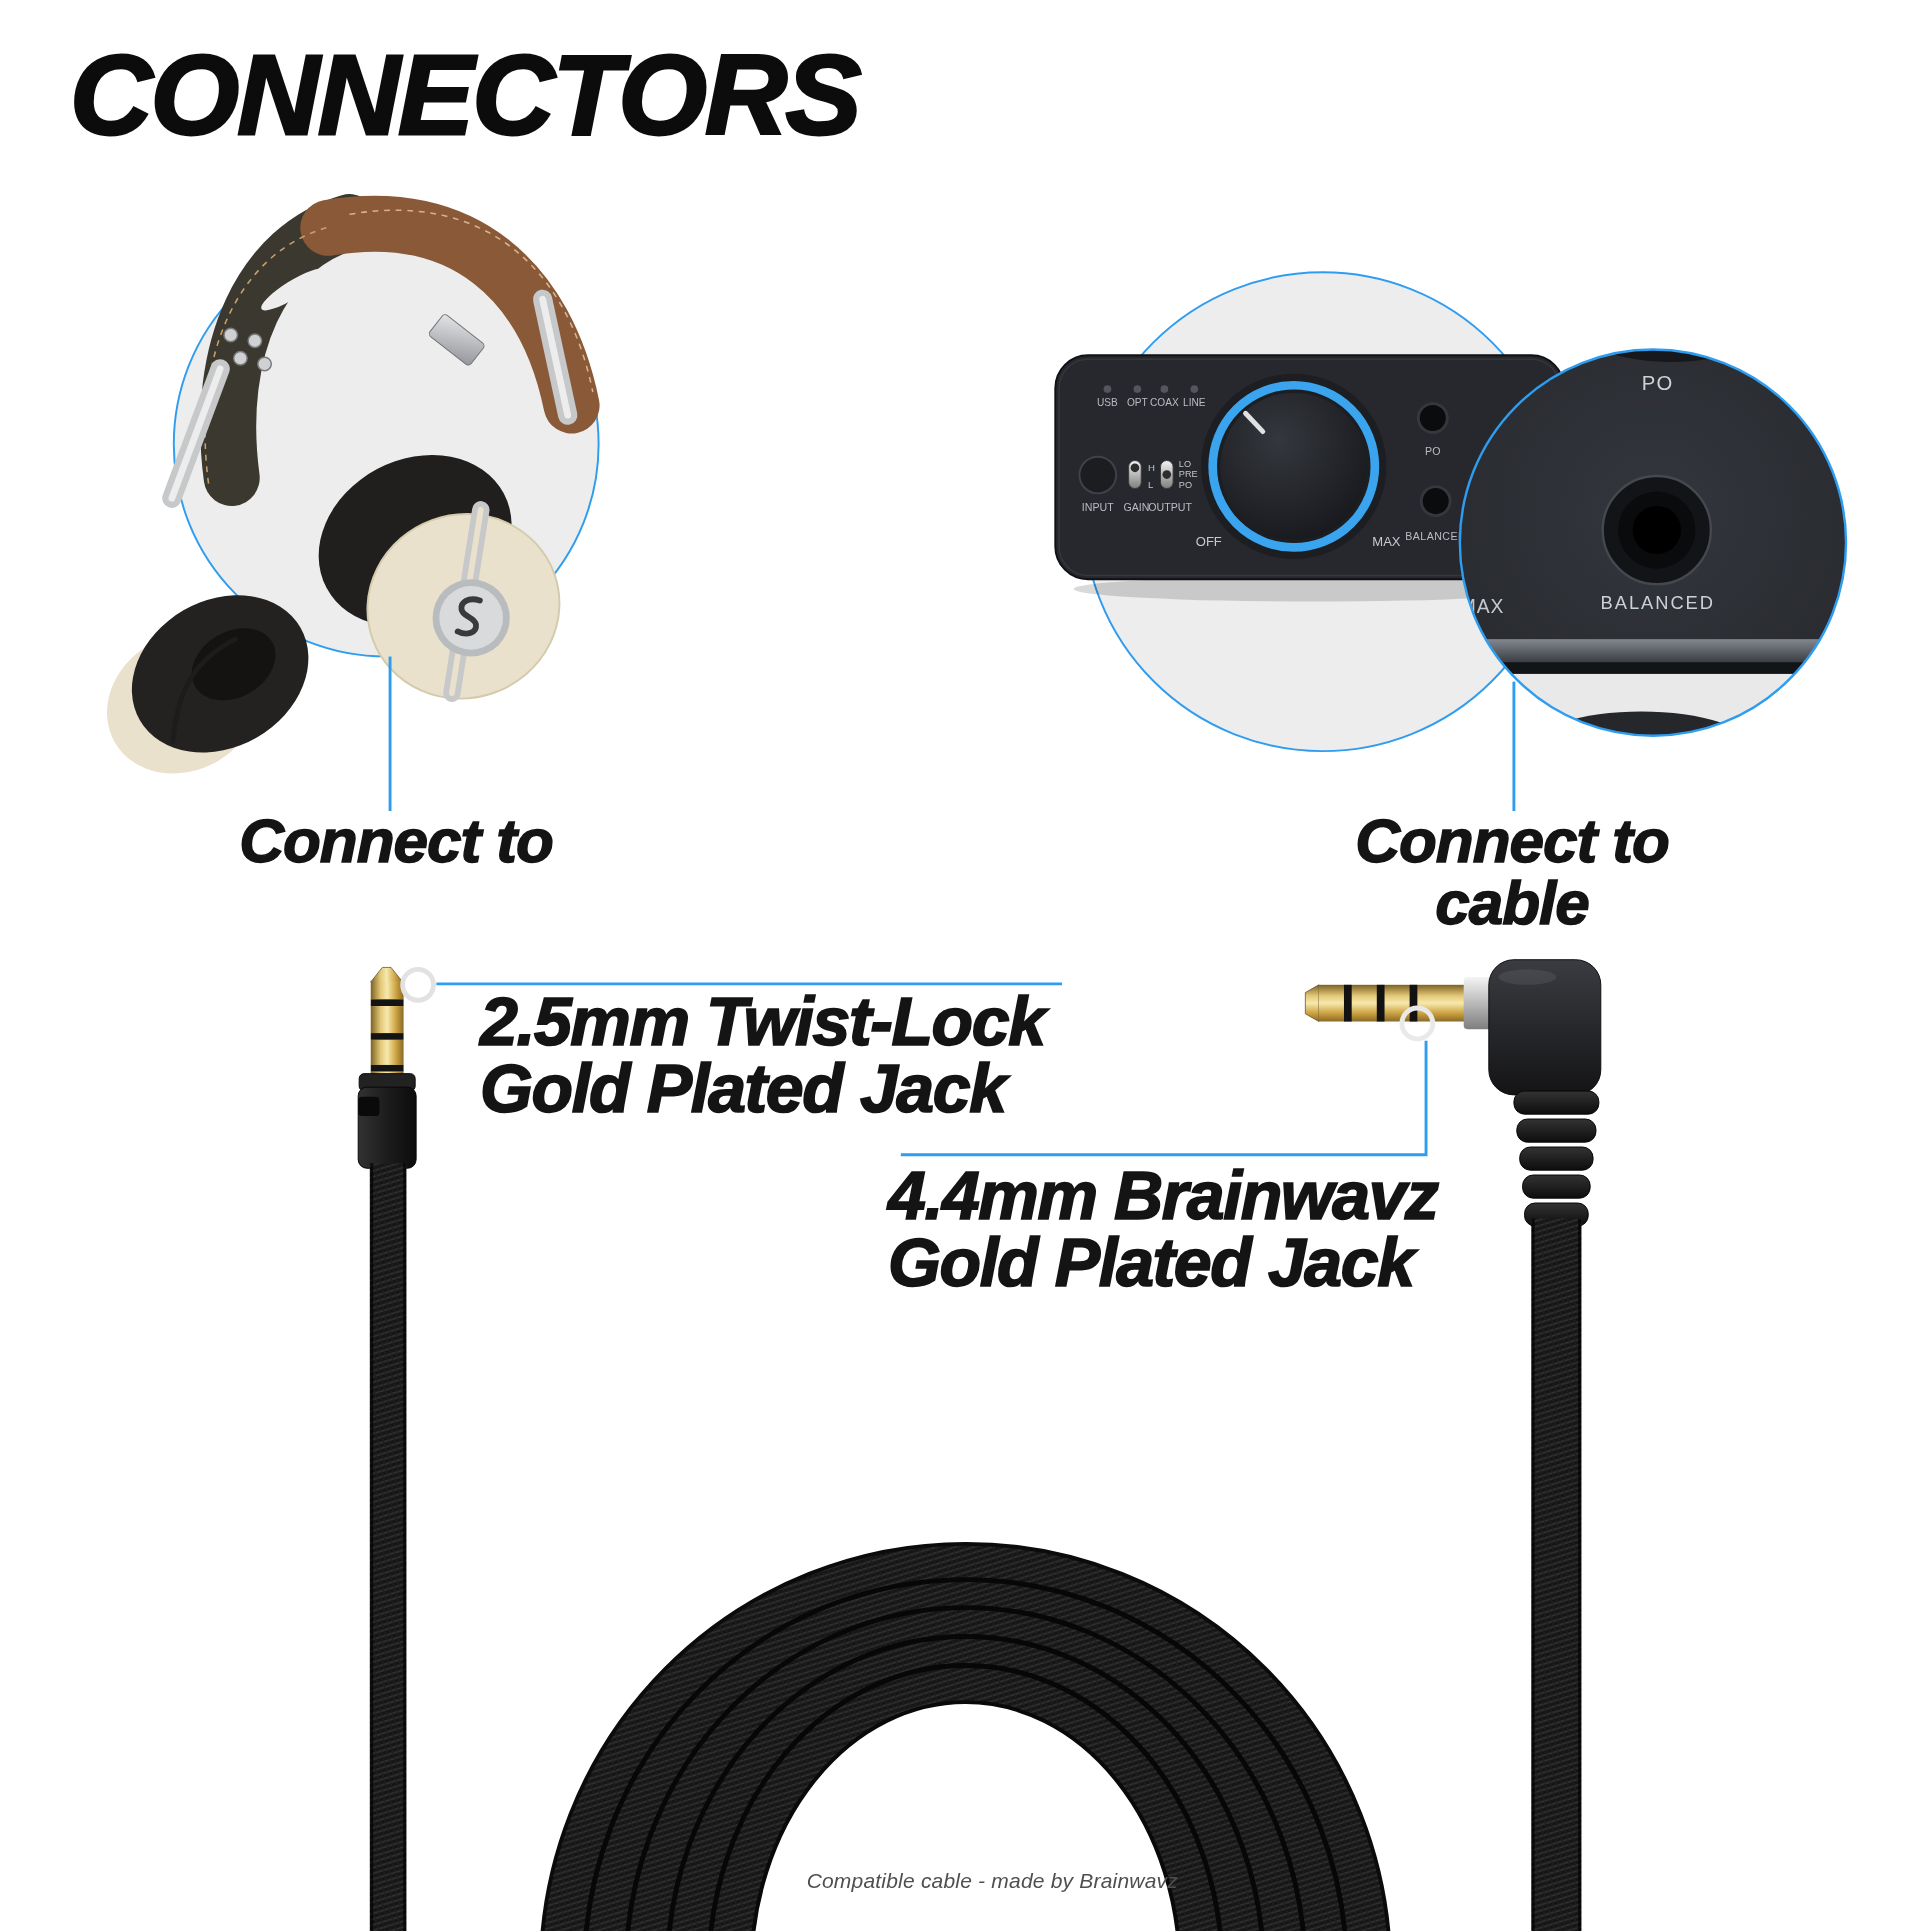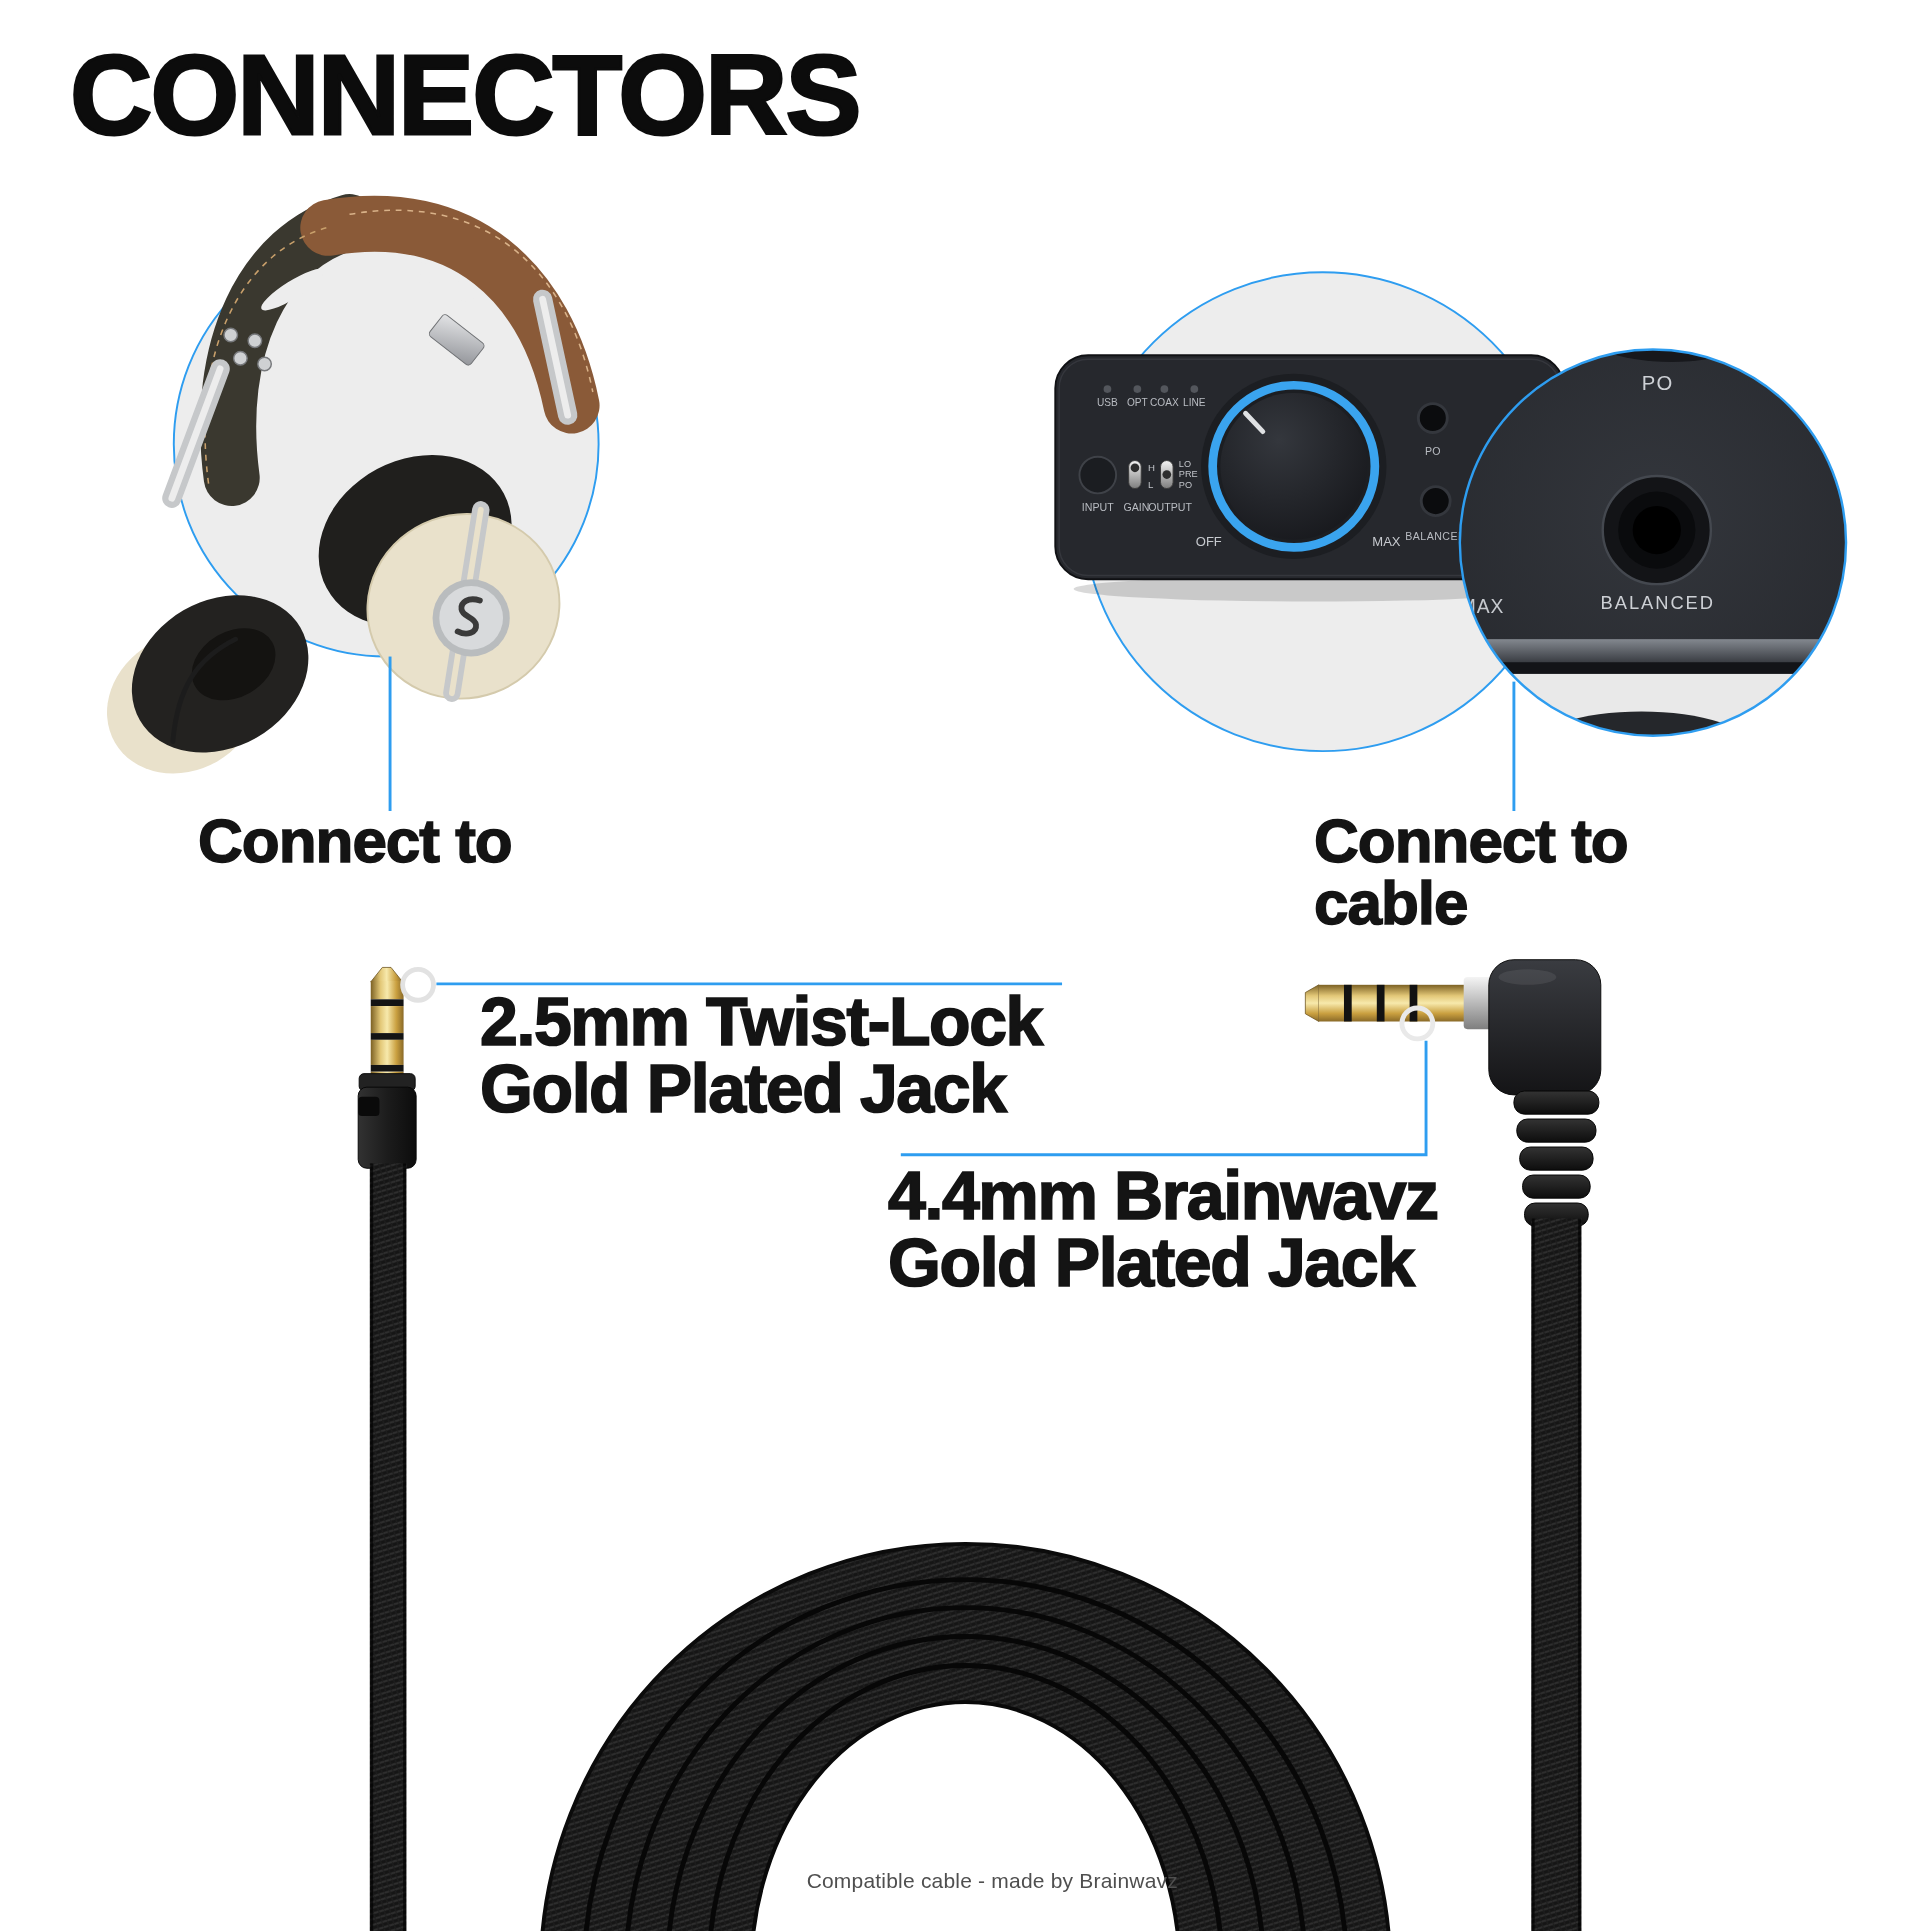--- a/index.html
+++ b/index.html
@@ -1,24 +1,24 @@
 <!DOCTYPE html>
 <html><head>
 <meta charset="utf-8">
 <style>
   html,body{margin:0;padding:0;background:#fff;}
   .stage{position:relative;width:1931px;height:1931px;background:#ffffff;overflow:hidden;
          font-family:"Liberation Sans",sans-serif;}
   .stage svg{position:absolute;left:0;top:0;}
   svg text{font-family:"Liberation Sans",sans-serif;}
-  .t{position:absolute;color:#141414;}
+  .t{position:absolute;color:#141414;font-style:italic;}
   .t-title{left:70px;top:37px;font-size:114px;line-height:116px;font-weight:700;
            letter-spacing:-1.9px;color:#0c0c0c;-webkit-text-stroke:2.9px #0c0c0c;white-space:nowrap;}
   .t-callout{font-size:62px;line-height:62px;font-weight:700;letter-spacing:-1px;
-             -webkit-text-stroke:1.5px #141414;text-align:left;}
+             -webkit-text-stroke:1.5px #141414;text-align:center;}
   .t-callout span{display:block;}
   .t-headset{left:198px;top:810px;width:396px;}
   .t-device{left:1314px;top:810px;width:396px;}
   .t-jack{font-size:68px;line-height:67px;font-weight:700;letter-spacing:-1.4px;
           -webkit-text-stroke:1.7px #141414;white-space:nowrap;}
   .t-jack span{display:block;}
   .t-jack25{left:480px;top:988px;}
   .t-jack44{left:888px;top:1162px;}
   .t-caption{left:734px;top:1869px;width:444px;text-align:right;font-size:21px;
              color:#4f4f4f;letter-spacing:0.2px;font-weight:400;}

